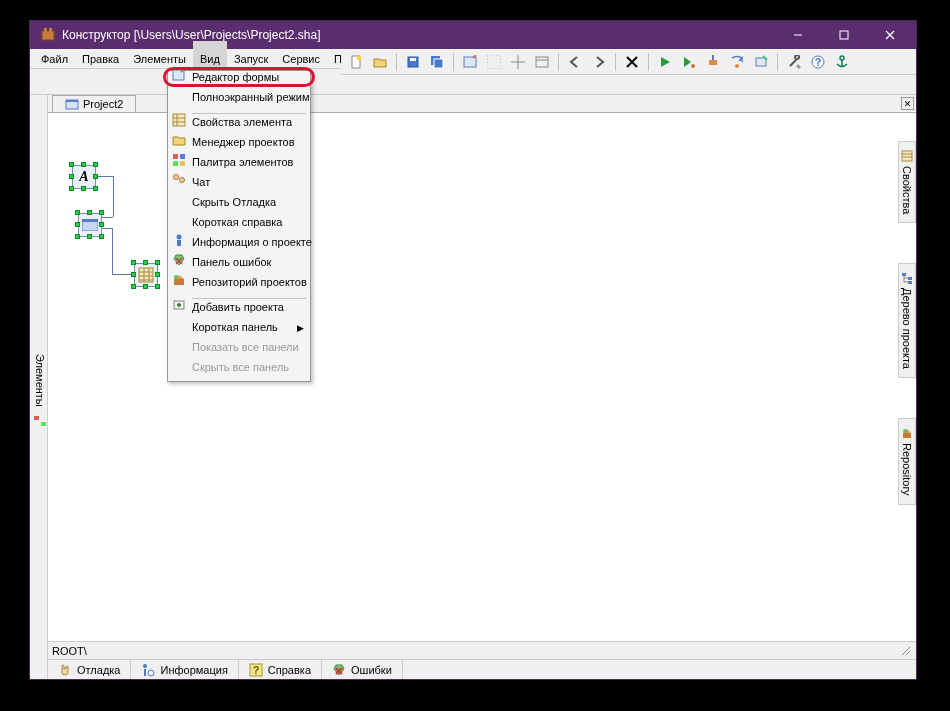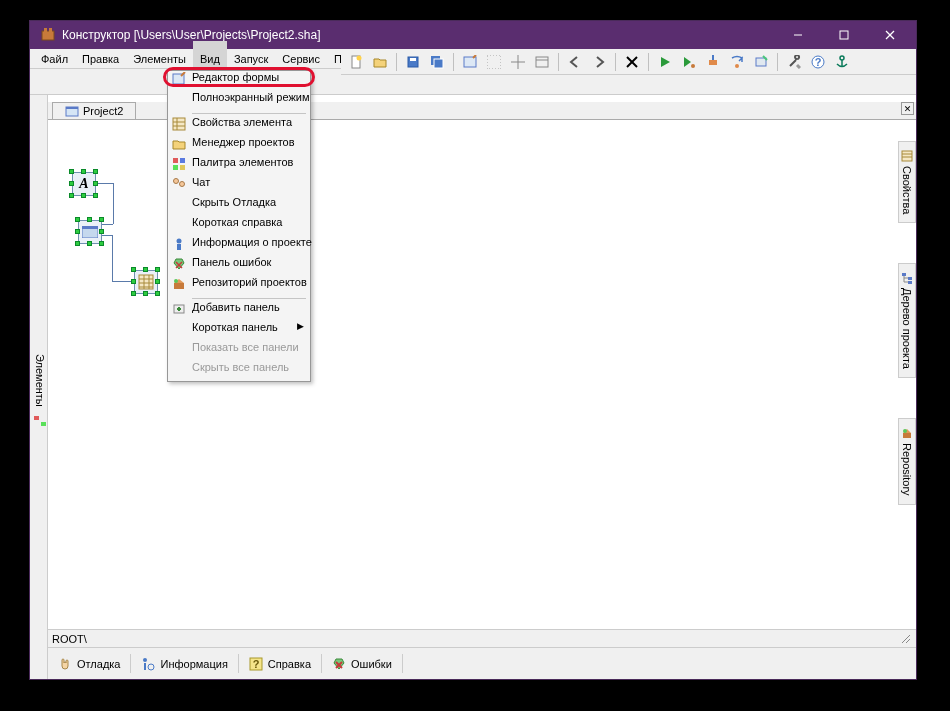--- a/index.html
+++ b/index.html
@@ -13,34 +13,34 @@
 .menubar { height: 20px; background: #f0f0f0; display: flex; align-items: center; padding: 0 4px; border-bottom: 1px solid #ccc; }
 .menuitem { padding: 12px 7px; cursor: pointer; }
 .menuitem.active { background: #d5d5d5; }
 .toolbar { height: 26px; background: #f0f0f0; display: flex; align-items: center; padding: 0 4px; border-bottom: 1px solid #ccc; gap: 2px; }
 .tbtn { width: 22px; height: 22px; display: flex; align-items: center; justify-content: center; cursor: pointer; border: 1px solid transparent; }
 .tsep { width: 1px; height: 18px; background: #c0c0c0; margin: 0 3px; }
 .body-area { flex: 1; display: flex; position: relative; overflow: hidden; }
 .left-tab { width: 18px; background: #f0f0f0; border-right: 1px solid #ccc; writing-mode: vertical-rl; text-align: center; padding-top: 8px; font-size: 11px; }
 .left-tab .lt-icon { width: 14px; height: 14px; writing-mode: horizontal-tb; margin-top: 4px; }
 .main { flex: 1; display: flex; flex-direction: column; position: relative; }
-.tabrow { height: 18px; background: #f0f0f0; border-bottom: 1px solid #aaa; display: flex; align-items: flex-start; margin-top: 7px; }
+.tabrow { height: 18px; background: #f0f0f0; border-bottom: 1px solid #aaa; display: flex; align-items: center; }
 .tab { height: 17px; padding: 1px 12px; background: #f0f0f0; border: 1px solid #aaa; border-bottom: none; margin-left: 4px; display: flex; align-items: center; gap: 4px; font-size: 11px; }
 .tab-close { margin-left: auto; margin-right: 2px; width: 13px; height: 13px; border: 1px solid #999; display: flex; align-items: center; justify-content: center; cursor: pointer; font-size: 9px; }
 .canvas { flex: 1; background: #fff; position: relative; background-image: radial-gradient(#888 .6px, transparent .6px); background-size: 8px 8px; background-position: 2px 2px; }
 .node { position: absolute; width: 24px; height: 24px; border: 1px solid #7090b0; background: #eaf0f8; display: flex; align-items: center; justify-content: center; }
 .handle { position: absolute; width: 5px; height: 5px; background: #2ecc40; border: 1px solid #0a8a2a; }
 .line { position: absolute; background: #5a7aaa; }
 .statusrow { height: 18px; background: #f0f0f0; border-top: 1px solid #ccc; display: flex; align-items: center; padding: 6px 4px; font-size: 11px; justify-content: space-between; }
-.bottom-tabs { height: 32px; background: #f0f0f0; border-top: 1px solid #ccc; display: flex; align-items: center; }
+.bottom-tabs { height: 20px; background: #f0f0f0; border-top: 1px solid #ccc; display: flex; align-items: center; }
 .btab { height: 19px; padding: 2px 10px; border-right: 1px solid #ccc; display: flex; align-items: center; gap: 5px; cursor: pointer; font-size: 11px; }
 .right-tabs { position: absolute; right: 0; top: 46px; width: 18px; display: flex; flex-direction: column; gap: 40px; }
 .rtab { writing-mode: vertical-rl; padding: 8px 1px; background: #f0f0f0; border: 1px solid #ccc; font-size: 11px; display: flex; align-items: center; gap: 4px; cursor: pointer; }
 .dropdown { position: absolute; left: 137px; top: 49px; width: 144px; background: #f4f4f4; border: 1px solid #979797; box-shadow: 2px 2px 4px rgba(0,0,0,.25); z-index: 100; }
-.dd-item { height: 20px; padding: 0 6px 8px 24px; display: flex; align-items: flex-start; cursor: pointer; position: relative; font-size: 11px; white-space: nowrap; }
+.dd-item { height: 20px; padding: 0 6px 8px 24px; display: flex; align-items: flex-end; cursor: pointer; position: relative; font-size: 11px; white-space: nowrap; }
 .dd-item.highlighted { position: relative; }
 .dd-item .dd-ico { position: absolute; left: 3px; width: 16px; height: 16px; display: flex; align-items: center; justify-content: center; }
 .dd-sep { height: 1px; background: #c5c5c5; margin: 2px 4px 2px 24px; }
 .dd-item.disabled { color: #999; }
 .dd-item .arrow { margin-left: auto; font-size: 9px; }
 .red-ring { position: absolute; left: 133px; top: 46px; width: 152px; height: 20px; border: 3px solid #e01030; border-radius: 12px; z-index: 200; pointer-events: none; }
 .ico { width: 14px; height: 14px; display: inline-block; }
 </style>
 </head>
 <body>
@@ -445,21 +445,21 @@
     </div>
     <div class="dd-sep"></div>
     <div class="dd-item">
       <span class="dd-ico">
           <svg width="14" height="14" viewBox="0 0 14 14">
             <rect x="2" y="3" width="10" height="8" fill="#eee" stroke="#888"></rect>
             <line x1="5" y1="7" x2="9" y2="7" stroke="#3a8a3a" stroke-width="2"></line>
             <line x1="7" y1="5" x2="7" y2="9" stroke="#3a8a3a" stroke-width="2"></line>
           </svg>
         </span>
-      <span>Добавить панель</span>
+      <span>Добавить проекта</span>
     </div>
     <div class="dd-item">
       <span>Короткая панель</span>
       <span class="arrow">▶</span>
     </div>
     <div class="dd-item disabled">
         <span>Показать все панели</span>
       </div>
     <div class="dd-item disabled">
         <span>Скрыть все панель</span>

